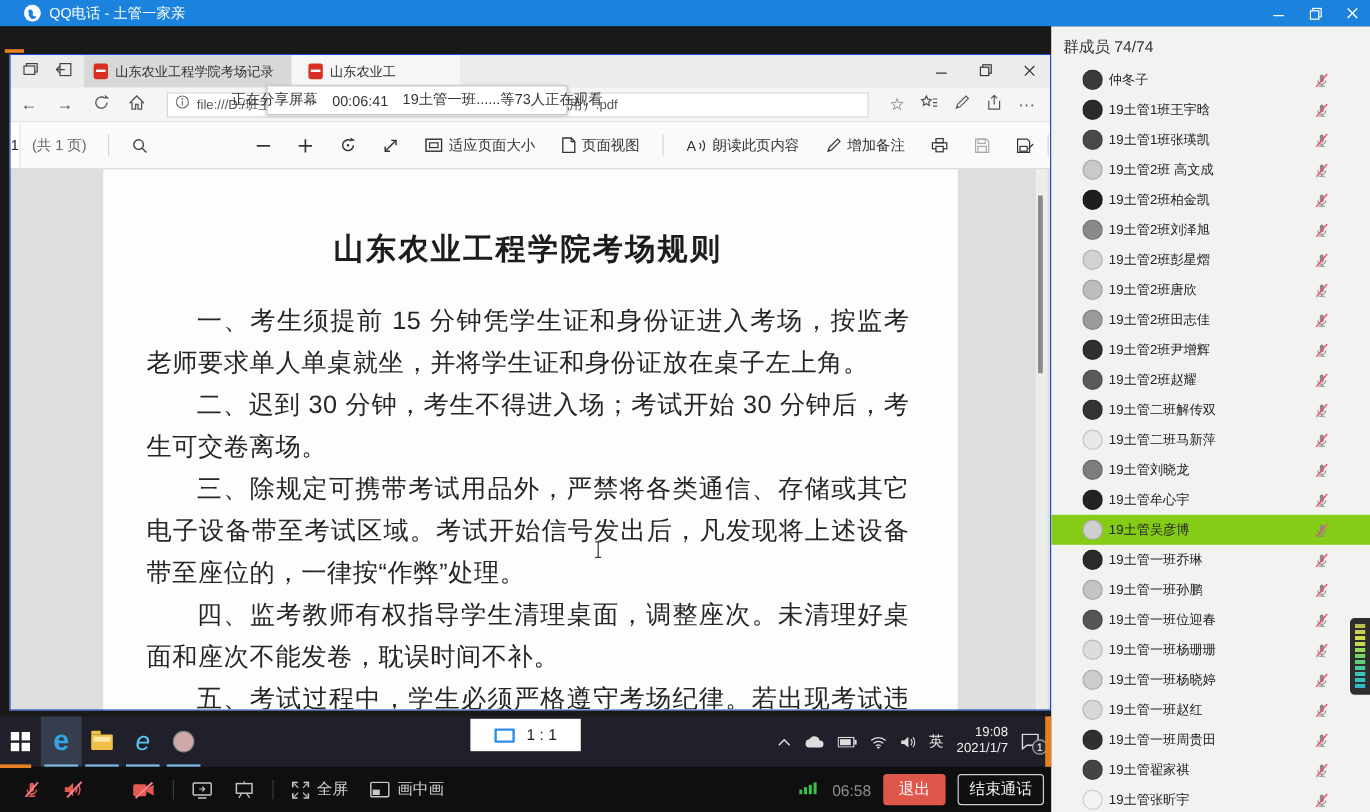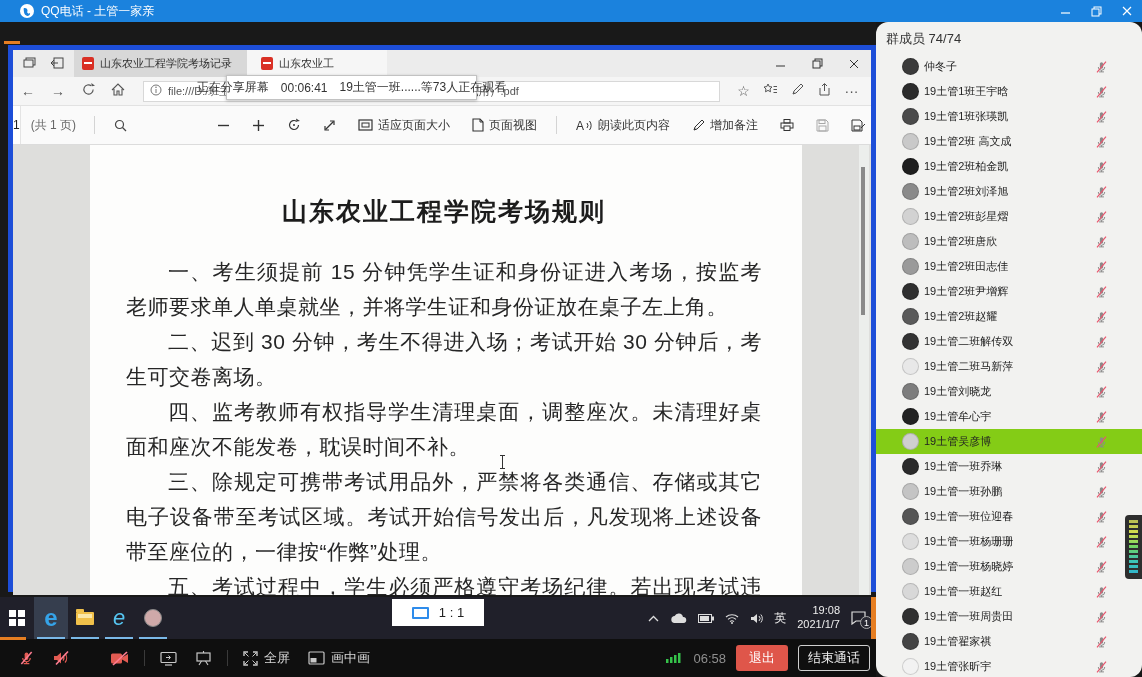--- a/index.html
+++ b/index.html
@@ -10,21 +10,21 @@
   .qq-titlebar{position:absolute;left:0;top:0;width:1142px;height:22px;background:#1b82dd;display:flex;align-items:center;padding-left:20px;}
   .qq-logo{width:14px;height:14px;border-radius:50%;background:#fff;display:flex;align-items:center;justify-content:center;margin-right:7px;}
   .qq-title{color:#fff;font-size:12px;}
   .qq-wincontrols{position:absolute;right:10px;top:0;height:22px;display:flex;align-items:center;gap:20px;}
   .qq-wincontrols svg{display:block;}
 
   
   .shared{position:absolute;left:0;top:22px;width:876px;height:655px;background:#191919;}
 
   
-  .browser{position:absolute;left:8px;top:45px;width:868px;height:547px;background:#f5f5f5;border:5px solid #1d4ed8;}
+  .browser{position:absolute;left:8px;top:45px;width:868px;height:547px;background:#f5f5f5;border:1px solid #1d4ed8;}
   .tabbar{position:absolute;left:0;top:0;width:100%;height:27px;background:#ececec;display:flex;align-items:center;}
   .tabbar-icons{display:flex;align-items:center;gap:14px;padding:0 10px;}
   .tab{height:27px;display:flex;align-items:center;gap:6px;padding:0 8px;font-size:11px;color:#333;white-space:nowrap;overflow:hidden;}
   .tab1{width:173px;background:#d8d8d8;}
   .tab2{width:140px;background:#f6f6f6;padding-left:14px;}
   .pdf-file-ic{width:12px;height:13px;background:#d93025;border-radius:2px;position:relative;flex:none;}
   .pdf-file-ic:after{content:"";position:absolute;left:2px;top:5px;width:8px;height:2px;background:#fff;}
   .tab-label{overflow:hidden;text-overflow:clip;white-space:nowrap;}
   .br-wincontrols{position:absolute;right:12px;top:0;height:27px;display:flex;align-items:center;gap:26px;}
 
@@ -95,21 +95,21 @@
   .callbar{position:absolute;left:0;top:639px;width:876px;height:38px;background:#0f0f0f;display:flex;align-items:center;padding-left:10px;}
   .cb-ic{margin:0 9px;display:flex;align-items:center;gap:6px;flex:none;}
   .cb-div{width:1px;height:16px;background:#3a3a3a;margin:0 6px;flex:none;}
   .cb-label{color:#d6d6d6;font-size:13px;}
   .cb-right{margin-left:auto;display:flex;align-items:center;gap:10px;padding-right:6px;}
   .timer{color:#8f8f8f;font-size:13px;}
   .btn-exit{background:#df564a;color:#fff;font-size:13px;border-radius:3px;padding:4px 13px;}
   .btn-end{border:1px solid #cfcfcf;color:#f0f0f0;font-size:13px;border-radius:3px;padding:3px 9px;}
 
   
-  .members{position:absolute;left:876px;top:22px;width:266px;height:655px;background:#f2f2f0;overflow:hidden;border-radius:12px;}
+  .members{position:absolute;left:876px;top:22px;width:266px;height:655px;background:#f2f2f0;overflow:hidden;}
   .members-header{padding:8px 0 6px 10px;font-size:13px;color:#333;}
   .member-row{height:25px;display:flex;align-items:center;padding-left:26px;}
   .member-row.highlighted{background:#84cc16;}
   .avatar{width:17px;height:17px;border-radius:50%;background:#9a9a9a;flex:none;margin-right:5px;border:1px solid rgba(0,0,0,.15);}
   .member-name{font-size:11px;color:#222;white-space:nowrap;overflow:hidden;}
   .member-mic{margin-left:auto;margin-right:34px;display:flex;align-items:center;}
 
   
   .volmeter{position:absolute;right:0;top:515px;width:17px;height:64px;background:#2e2e2e;border-radius:4px 0 0 4px;z-index:7;padding:5px 4px;}
   .volbars{width:100%;height:100%;background:linear-gradient(#b9bd55,#d6e04e,#6fd464,#3ec4b4,#30b5cc);
@@ -321,22 +321,22 @@
         </span>
     </div>
 
     <div class="pdfcontent">
       <div class="pdfpage">
         <div class="pdf-title">山东农业工程学院考场规则</div>
         <div class="pdf-body">
 
         <p>一、考生须提前 15 分钟凭学生证和身份证进入考场，按监考老师要求单人单桌就坐，并将学生证和身份证放在桌子左上角。</p>
             <p>二、迟到 30 分钟，考生不得进入场；考试开始 30 分钟后，考生可交卷离场。</p>
+            <p>三、除规定可携带考试用品外，严禁将各类通信、存储或其它电子设备带至考试区域。考试开始信号发出后，凡发现将上述设备带至座位的，一律按“作弊”处理。</p>
             <p>四、监考教师有权指导学生清理桌面，调整座次。未清理好桌面和座次不能发卷，耽误时间不补。</p>
-            <p>三、除规定可携带考试用品外，严禁将各类通信、存储或其它电子设备带至考试区域。考试开始信号发出后，凡发现将上述设备带至座位的，一律按“作弊”处理。</p>
             <p>五、考试过程中，学生必须严格遵守考场纪律。若出现考试违规行为，</p>
           </div>
       </div>
       <div class="text-cursor"></div>
       <div class="scrolltrack">
           <div class="scrollthumb"></div>
         </div>
     </div>
   </div>
 

